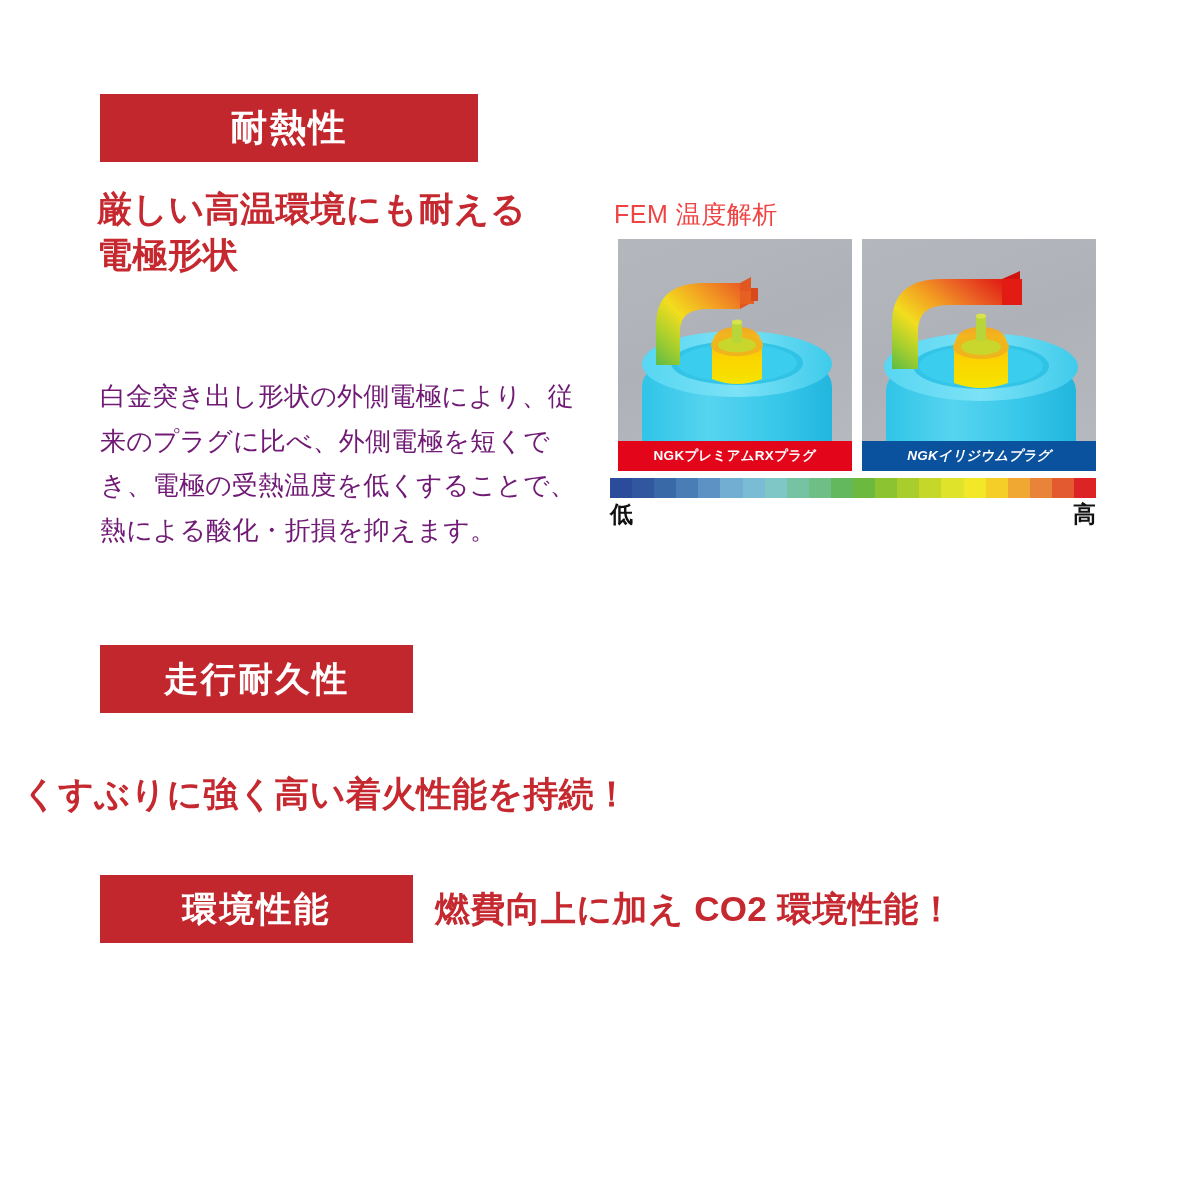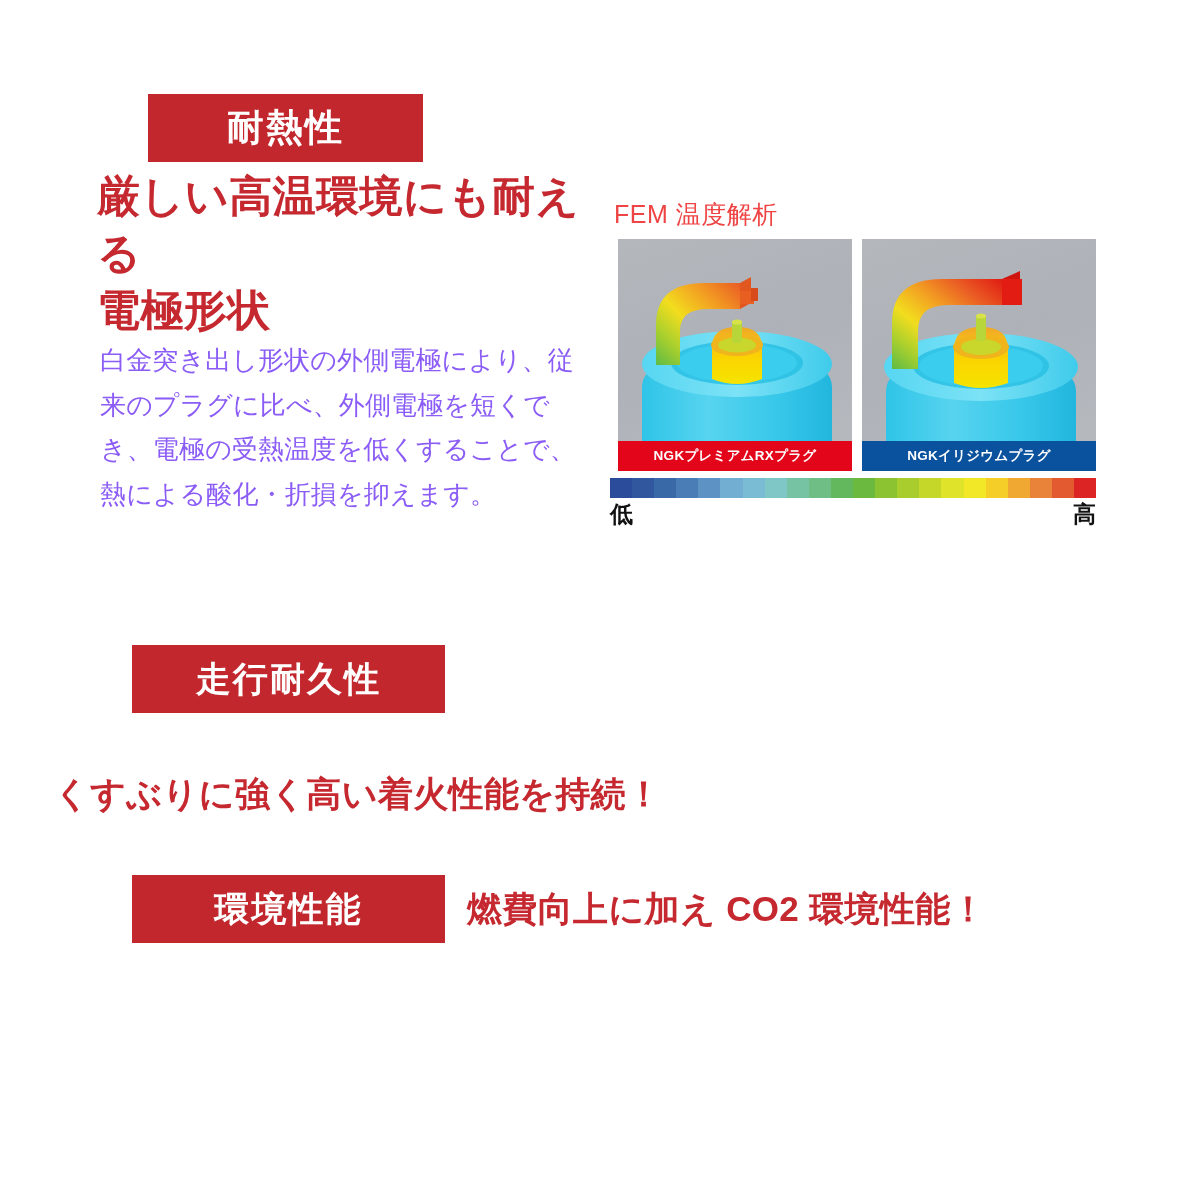--- a/index.html
+++ b/index.html
@@ -40,44 +40,43 @@
     justify-content: center;
     font-weight: bold;
     letter-spacing: 0.06em;
     box-sizing: border-box;
   }
 
   .badge-heat {
     position: absolute;
     left: 100px;
     top: 94px;
-    width: 275px;
+    width: 378px;
     height: 68px;
     font-size: 37px;
-    margin-left: 48px;
   }
 
   .subhead {
     position: absolute;
     left: 97px;
-    top: 168px;
+    top: 186px;
     width: 500px;
     color: #c5282f;
-    font-size: 43px;
+    font-size: 35px;
     font-weight: bold;
     line-height: 1.32;
     letter-spacing: 0.01em;
   }
 
   .bodytext {
     position: absolute;
     left: 100px;
-    top: 312px;
+    top: 348px;
     width: 480px;
-    color: #8b5cf6;
+    color: #701a75;
     font-size: 26px;
     line-height: 1.72;
     letter-spacing: 0.005em;
   }
 
   
   .fem {
     position: absolute;
     left: 610px;
     top: 198px;
@@ -124,21 +123,21 @@
     align-items: center;
     justify-content: center;
     color: #ffffff;
     font-size: 13.5px;
     font-weight: bold;
     letter-spacing: 0.02em;
     box-sizing: border-box;
     z-index: 6;
   }
   .fem-label.red { background: #e3061b; }
-  .fem-label.blue { background: #0a529e; }
+  .fem-label.blue { background: #0a529e; font-style: italic; }
 
   
   .scale-wrap {
     margin-top: 7px;
     width: 486px;
   }
   .scale-bar {
     display: flex;
     width: 100%;
     height: 20px;
@@ -162,21 +161,20 @@
     left: 0;
     top: 645px;
     width: 1200px;
   }
   .feature-row {
     position: relative;
     height: 68px;
     margin-bottom: 47px;
     display: flex;
     align-items: center;
-    padding-left: 32px;
   }
   .feature-badge {
     margin-left: 100px;
     width: 313px;
     height: 68px;
     font-size: 35px;
   }
   .feature-text {
     margin-left: 22px;
     color: #c5282f;

